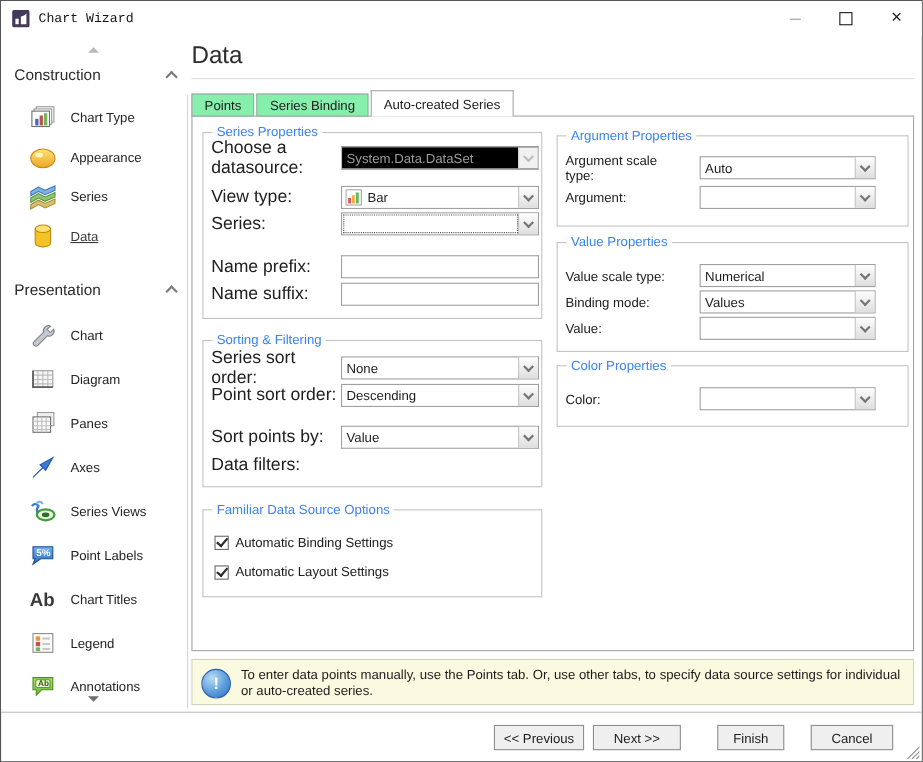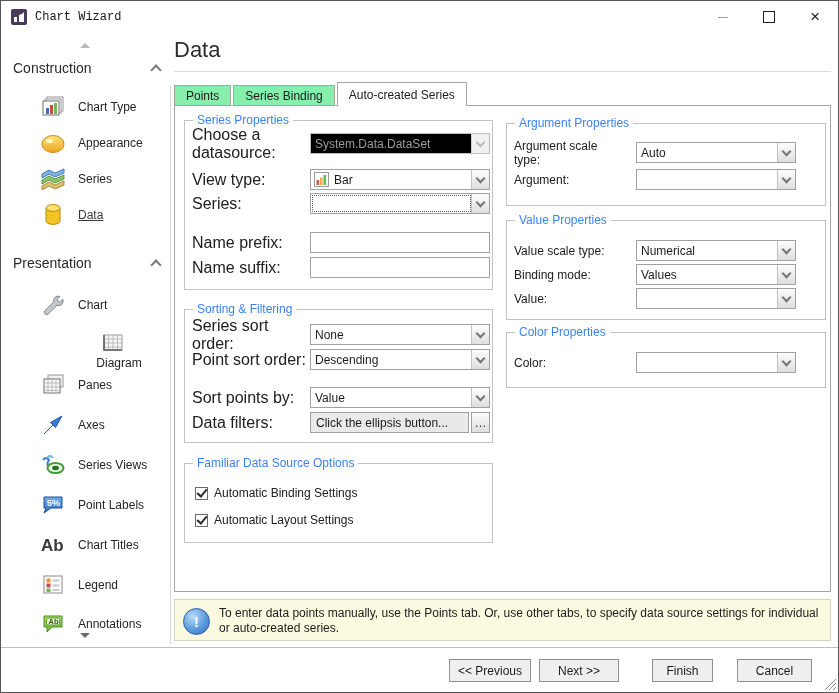--- a/index.html
+++ b/index.html
@@ -17,21 +17,21 @@
   .close-glyph{font-size:17px;line-height:17px;color:#1c1c1c;}
 
   
   .sidebar{position:absolute;left:0;top:32px;width:169px;bottom:47px;background:#fff;}
   .side-sep{position:absolute;left:169px;top:85px;bottom:48px;width:0;border-left:1px solid #d6d6d6;}
   .scroll-arrow{position:absolute;left:79px;width:0;height:0;border-left:5px solid transparent;border-right:5px solid transparent;}
   .scroll-up{top:10px;border-bottom:5px solid #b9b9b9;}
   .scroll-down{top:600px;border-top:5px solid #6e6e6e;}
   .side-header{position:absolute;left:12px;right:10px;height:20px;display:flex;align-items:center;font-size:14px;color:#2a2a2a;}
   .side-header .chev-up{margin-left:auto;width:6px;height:6px;border-left:2px solid #7a7a7a;border-top:2px solid #7a7a7a;transform:rotate(45deg);margin-top:3px;}
-  .side-item{position:absolute;left:16px;width:169px;height:30px;display:flex;align-items:center;padding-left:23px;box-sizing:border-box;cursor:default;}
+  .side-item{position:absolute;left:2px;width:169px;height:30px;display:flex;align-items:center;padding-left:23px;box-sizing:border-box;cursor:default;}
   .side-item svg{flex:none;}
   .side-item .label{margin-left:12px;font-size:12px;color:#242424;white-space:nowrap;}
   .side-item.selected .label{text-decoration:underline;color:#3a3a3a;}
 
   
   .page-title{position:absolute;left:173px;top:36px;font-size:22px;color:#2c2c2c;}
   .title-rule{position:absolute;left:173px;width:657px;top:70px;border-top:1px solid #dcdcdc;}
   .tabs{position:absolute;left:173px;top:81px;height:24px;display:flex;align-items:flex-end;z-index:3;}
   .tab{height:21px;box-sizing:border-box;padding:0 11px;display:flex;align-items:center;font-size:12px;
        background:#86efac;border:1px solid #a5a5a5;margin-right:2px;cursor:default;}
@@ -172,21 +172,21 @@
       <span class="chev-up"></span>
     </div>
 
     <div class="side-item" style="top:257px;">
       <svg width="26" height="26" viewBox="0 0 26 26">
         <path d="M20 4.5 a4.6 4.6 0 0 0 -6.3 5.4 L5 18.5 a2.4 2.4 0 0 0 3.4 3.4 L17 13.3 a4.6 4.6 0 0 0 5.8 -6.1 l-3.1 3.1 -2.9 -2.9 Z" fill="#c3c8ce" stroke="#7d838a"></path>
       </svg>
       <span class="label">Chart</span>
     </div>
 
-    <div class="side-item" style="top:297px;flex-direction:column;">
+    <div class="side-item" style="top:297px;">
       <svg width="26" height="26" viewBox="0 0 26 26">
         <rect x="4" y="5" width="18" height="15" fill="#f6f6f6" stroke="#9a9a9a"></rect>
         <path d="M8.5 5 V20 M13 5 V20 M17.5 5 V20 M4 9 H22 M4 13 H22 M4 17 H22" stroke="#bdbdbd" fill="none"></path>
         <path d="M4 5 V20 H22" stroke="#5f5f5f" fill="none" stroke-width="1.6"></path>
       </svg>
       <span class="label">Diagram</span>
     </div>
 
     <div class="side-item" style="top:337px;">
       <svg width="26" height="26" viewBox="0 0 26 26">
@@ -366,26 +366,20 @@
         <span class="combo">
           <span class="txt">Value</span>
           <span class="btn">
               <span class="chev-down"></span>
             </span>
         </span>
       </span>
     </div>
     <div class="frow" style="top:102px;">
       <span class="flabel">Data filters:</span>
-      <span class="fctrl">
-        <span class="ellipsis-wrap">
-          <span class="ellipsis-field">Click the ellipsis button...</span>
-          <span class="ellipsis-btn">…</span>
-        </span>
-      </span>
     </div>
   </div>
 
   <div class="group" style="left:183px;top:462px;width:307px;height:78px;">
     <span class="group-title">Familiar Data Source Options</span>
     <div class="cbrow" style="top:21px;">
       <span class="cb">
           <span class="tick"></span>
         </span>
       <span class="cb-label">Automatic Binding Settings</span>

